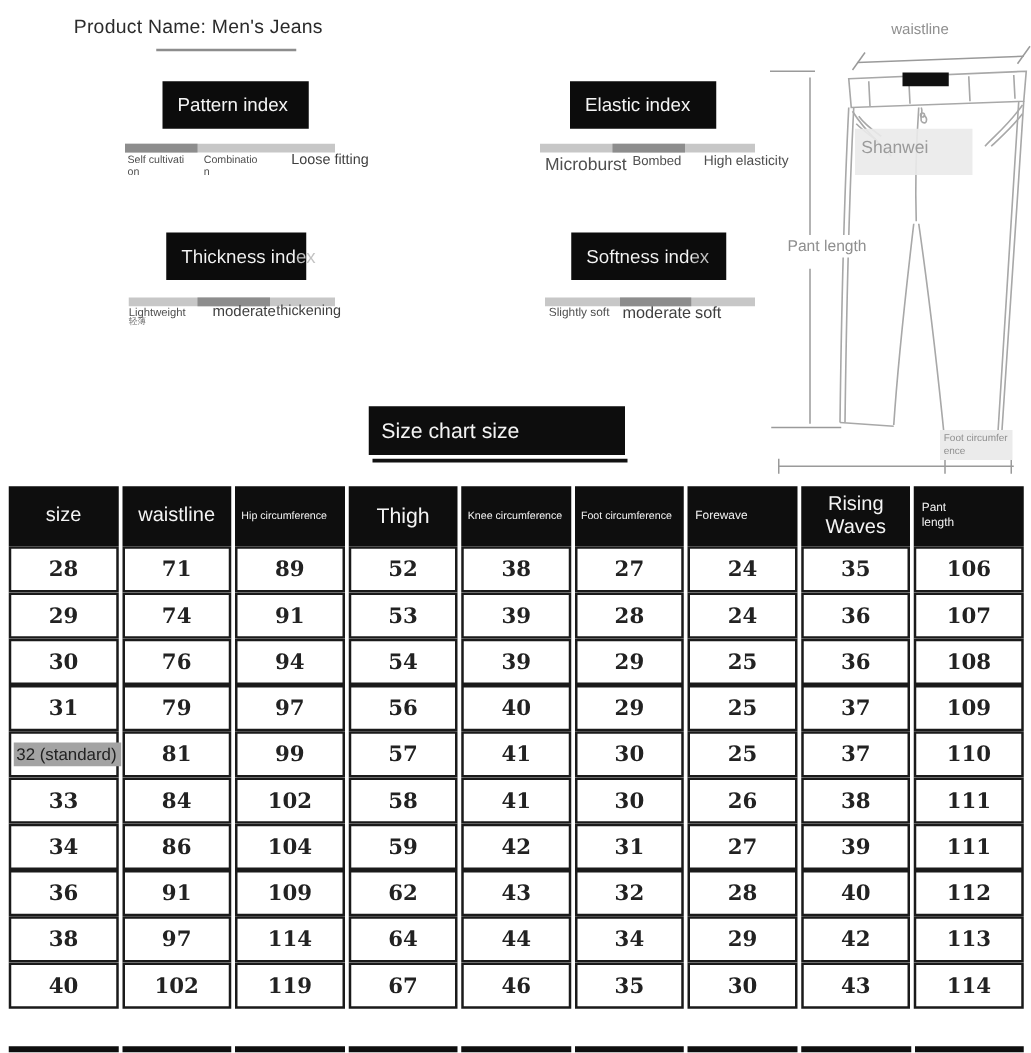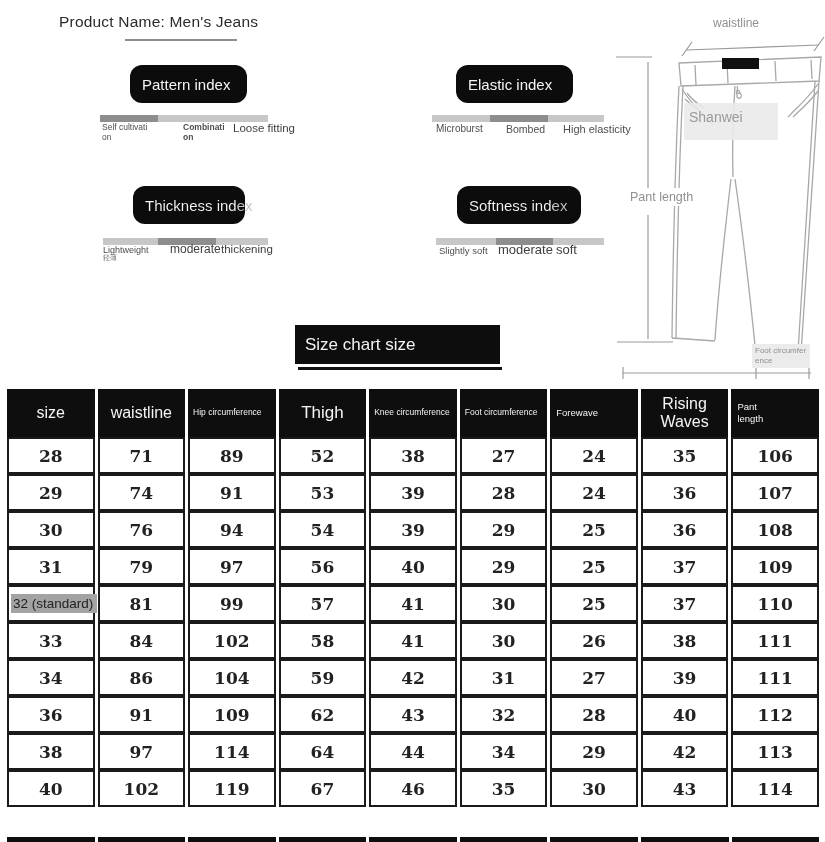--- a/index.html
+++ b/index.html
@@ -6,21 +6,21 @@
   html,body { background:#fff; }
   body { font-family:"Liberation Sans", sans-serif; }
   .page { position:relative; width:825px; height:842px; background:#fff; overflow:hidden; }
 
   
   .product-title { position:absolute; left:59px; top:13px; font-size:15.5px; color:#2b2b2b; letter-spacing:.2px; }
   .product-underline { position:absolute; left:125px; top:39px; width:112px; height:2px; background:#8d8d8d; }
 
   
   .index-box { position:absolute; height:38px; background:#0c0c0c; color:#f5f5f5; font-size:15px;
-               display:flex; align-items:center; padding-left:12px; white-space:nowrap; overflow:visible;border-radius:12px; }
+               display:flex; align-items:center; padding-left:12px; white-space:nowrap; overflow:visible; }
   .clip-fade { color:#f5f5f5; }
   @supports (-webkit-background-clip: text) {
     .clip-fade { background:linear-gradient(90deg,#f5f5f5 86%,#c2c2c2 86%);
                  -webkit-background-clip:text; background-clip:text; color:transparent; }
   }
   .slider { position:absolute; height:7px; background:#c7c7c7; }
   .slider .fill { position:absolute; top:0; height:100%; background:#8d8d8d; }
   .idx-label { position:absolute; color:#4f4f4f; line-height:1.15; }
   .wrap-sm { word-break:break-all; }
 
@@ -67,30 +67,30 @@
   <div class="product-title">Product Name: Men's Jeans</div>
   <div class="product-underline"></div>
 
   <div class="index-box" style="left:130px; top:65px; width:117px;">
     <span>Pattern index</span>
   </div>
   <div class="slider" style="left:100px; top:115px; width:168px;">
     <span class="fill" style="left:0; width:58px;"></span>
   </div>
   <div class="idx-label wrap-sm" style="left:102px; top:123px; width:48px; font-size:8.5px;">Self cultivation</div>
-  <div class="idx-label wrap-sm" style="left:183px; top:123px; width:46px; font-size:8.5px;font-weight:bold;">Combination</div>
+  <div class="idx-label wrap-sm" style="left:163px; top:123px; width:46px; font-size:8.5px;">Combination</div>
   <div class="idx-label" style="left:233px; top:122px; font-size:11.5px; color:#3f3f3f;">Loose fitting</div>
 
   <div class="index-box" style="left:456px; top:65px; width:117px;">
     <span>Elastic index</span>
   </div>
   <div class="slider" style="left:432px; top:115px; width:172px;">
     <span class="fill" style="left:58px; width:58px;"></span>
   </div>
-  <div class="idx-label" style="left:436px; top:123px; font-size:10px;">Microburst</div>
+  <div class="idx-label" style="left:436px; top:123px; font-size:14px;">Microburst</div>
   <div class="idx-label" style="left:506px; top:123px; font-size:10.5px;">Bombed</div>
   <div class="idx-label" style="left:563px; top:123px; font-size:11px;">High elasticity</div>
 
   <div class="index-box" style="left:133px; top:186px; width:112px;">
     <span class="clip-fade">Thickness index</span>
   </div>
   <div class="slider" style="left:103px; top:238px; width:165px;">
     <span class="fill" style="left:55px; width:58px;"></span>
   </div>
   <div class="idx-label" style="left:103px; top:245px; font-size:9px;text-align:right;">Lightweight</div>

